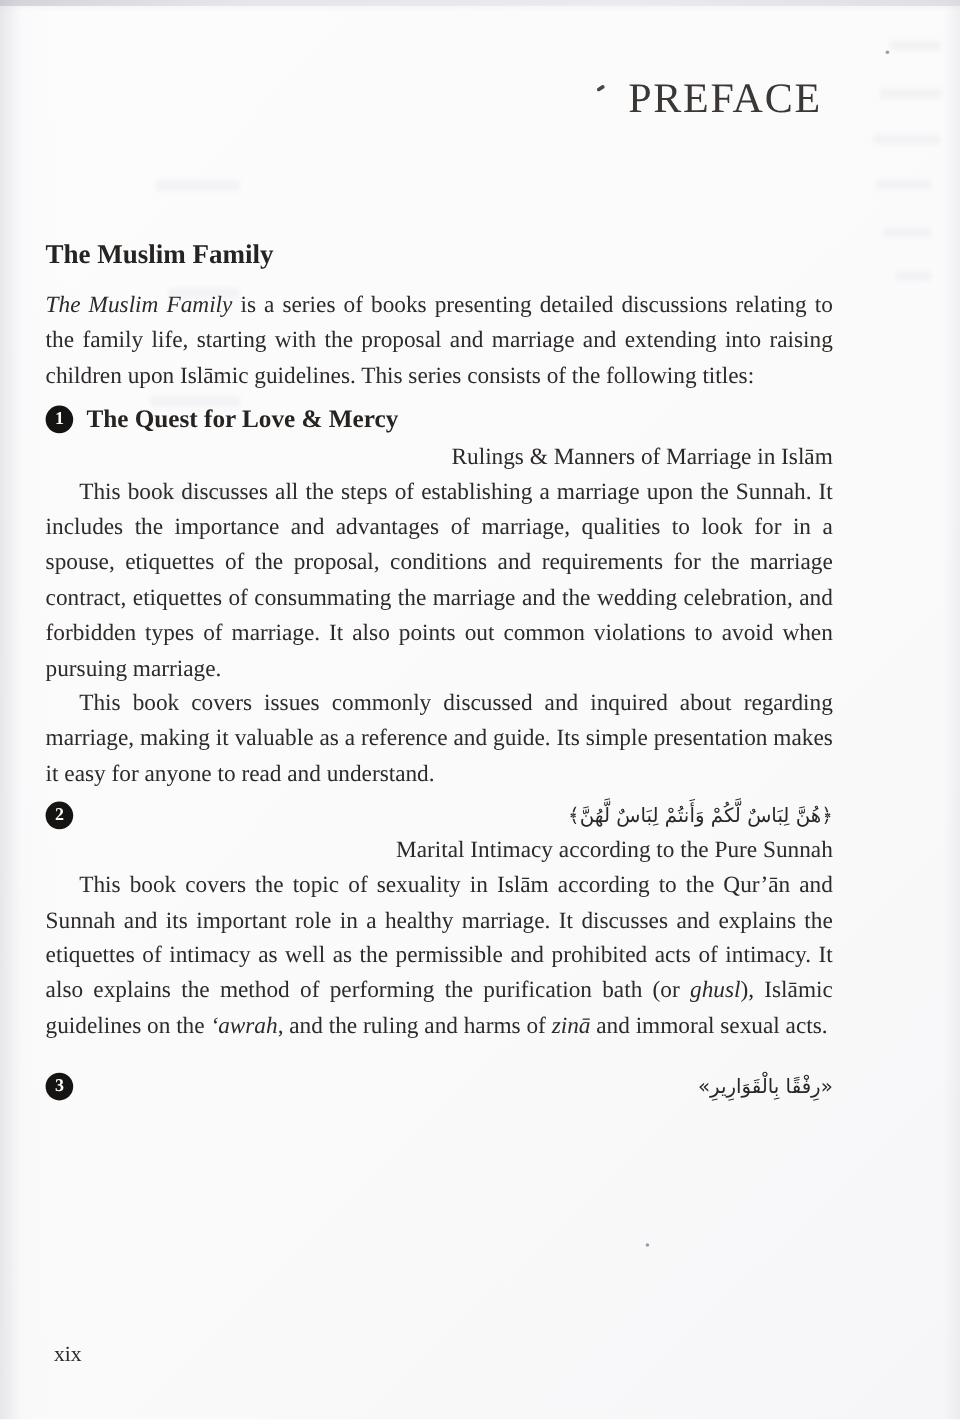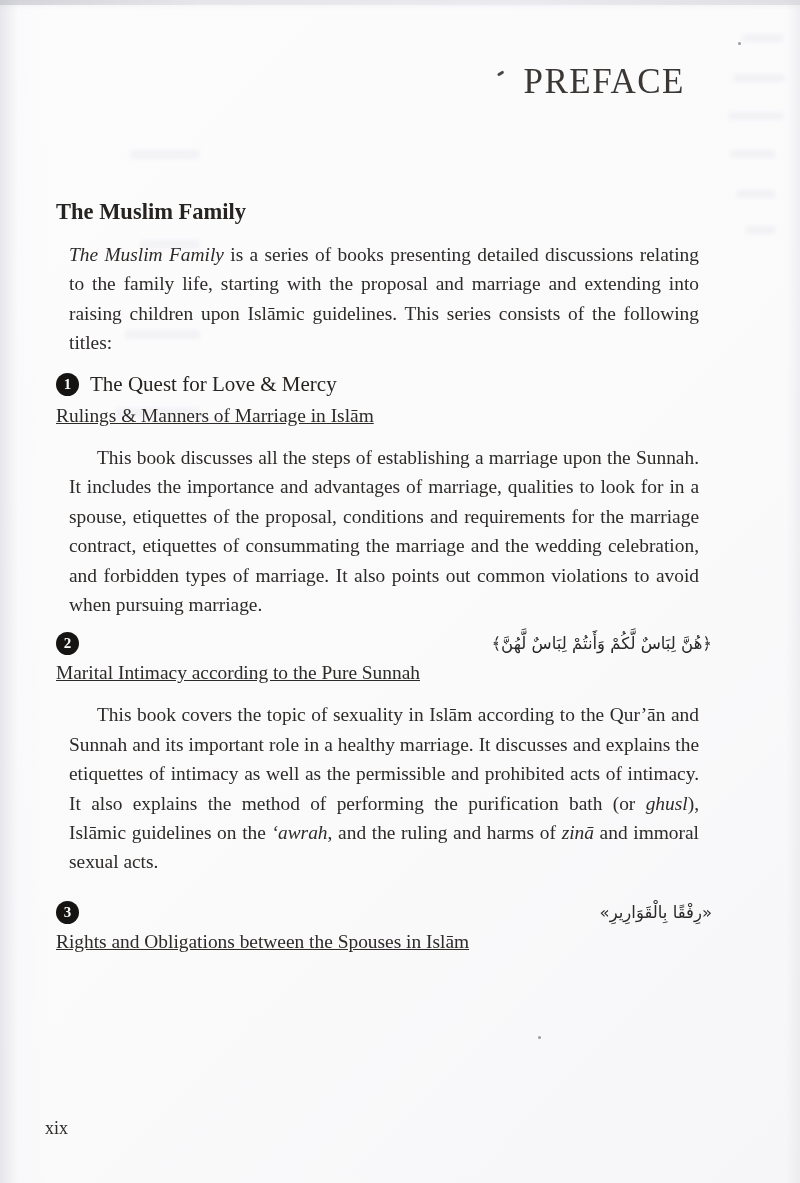--- a/index.html
+++ b/index.html
@@ -31,53 +31,53 @@
     position:absolute;left:497px;top:72px;width:7px;height:2.5px;background:#4a4745;
     transform:rotate(-32deg);border-radius:2px;
   }
   h1.preface{
     margin:0;padding:62px 115px 0 0;
     text-align:right;
     font-size:35px;font-weight:500;letter-spacing:1.5px;
     color:#3a3734;line-height:1.15;
   }
   .content{
-    position:absolute;left:56px;top:198px;width:656px;
+    position:absolute;left:38px;top:198px;width:656px;
     font-size:19.4px;line-height:29.4px;
     text-align:justify;
   }
   h2.section-heading{
     margin:0 0 15px 0;font-size:22.5px;font-weight:bold;color:#262320;
     text-align:left;line-height:1.2;
   }
-  p{margin:13px;}
+  p{margin:0;}
   p.body-par{text-indent:28px;}
   .it{font-style:italic;}
   .book{margin-top:8px;}
   .book.extra-gap{margin-top:24px;}
   .book-head{display:flex;align-items:center;}
   .num-circle{
     flex:0 0 auto;width:23px;height:23px;border-radius:50%;
     background:#161412;color:#fbfbf9;
     display:inline-flex;align-items:center;justify-content:center;
     font-size:15px;font-weight:bold;margin-right:11px;
     line-height:1;
   }
   h3.book-title{
-    margin:0;font-size:21px;font-weight:normal;color:#262320;line-height:1.3;
+    margin:0;font-size:21px;font-weight:bold;color:#262320;line-height:1.3;
     text-align:left;white-space:nowrap;
   }
   .arabic{
     margin-left:auto;direction:rtl;
     font-family:"DejaVu Sans",sans-serif;
     font-size:16.5px;color:#2a2826;line-height:1.4;
     white-space:nowrap;
   }
   p.subtitle{
-    margin:3px 0 0 0;font-size:19.4px;text-align:left;line-height:29px;text-decoration:underline;
+    margin:3px 0 0 0;font-size:19.4px;text-align:right;line-height:29px;
   }
   .page-number{
     position:absolute;left:45px;top:1118px;width:656px;
     font-size:18px;color:#2d2a28;
   }
 </style>
 </head>
 <body>
 
 <div class="page">
@@ -103,34 +103,34 @@
     <h2 class="section-heading">The Muslim Family</h2>
     <p class="intro"><span class="it">The Muslim Family</span><span> is a series of books presenting detailed discussions relating to the family life, starting with the proposal and marriage and extending into raising children upon Islāmic guidelines. This series consists of the following titles:</span></p>
 
     <section class="book">
       <div class="book-head">
         <span class="num-circle">1</span>
         <h3 class="book-title">The Quest for Love &amp; Mercy</h3>
       </div>
       <p class="subtitle">Rulings &amp; Manners of Marriage in Islām</p>
       <p class="body-par"><span>This book discusses all the steps of establishing a marriage upon the Sunnah. It includes the importance and advantages of marriage, qualities to look for in a spouse, etiquettes of the proposal, conditions and requirements for the marriage contract, etiquettes of consummating the marriage and the wedding celebration, and forbidden types of marriage. It also points out common violations to avoid when pursuing marriage.</span></p>
+      <p class="body-par"><span>This book covers issues commonly discussed and inquired about regarding marriage, making it valuable as a reference and guide. Its simple presentation makes it easy for anyone to read and understand.</span></p>
     </section>
 
     <section class="book">
       <div class="book-head">
         <span class="num-circle">2</span>
         <span class="arabic">﴿هُنَّ لِبَاسٌ لَّكُمْ وَأَنتُمْ لِبَاسٌ لَّهُنَّ﴾</span>
       </div>
       <p class="subtitle">Marital Intimacy according to the Pure Sunnah</p>
       <p class="body-par"><span>This book covers the topic of sexuality in Islām according to the Qur’ān and Sunnah and its important role in a healthy marriage. It discusses and explains the etiquettes of intimacy as well as the permissible and prohibited acts of intimacy. It also explains the method of performing the purification bath (or </span><span class="it">ghusl</span><span>), Islāmic guidelines on the </span><span class="it">‘awrah</span><span>, and the ruling and harms of </span><span class="it">zinā</span><span> and immoral sexual acts.</span></p>
     </section>
 
     <section class="book extra-gap">
       <div class="book-head">
         <span class="num-circle">3</span>
         <span class="arabic">«رِفْقًا بِالْقَوَارِيرِ»</span>
       </div>
-      <p class="subtitle">Rights and Obligations between the Spouses in Islām</p>
     </section>
   </div>
 
   <div class="page-number">xix</div>
 </div>
 
 </body></html>

